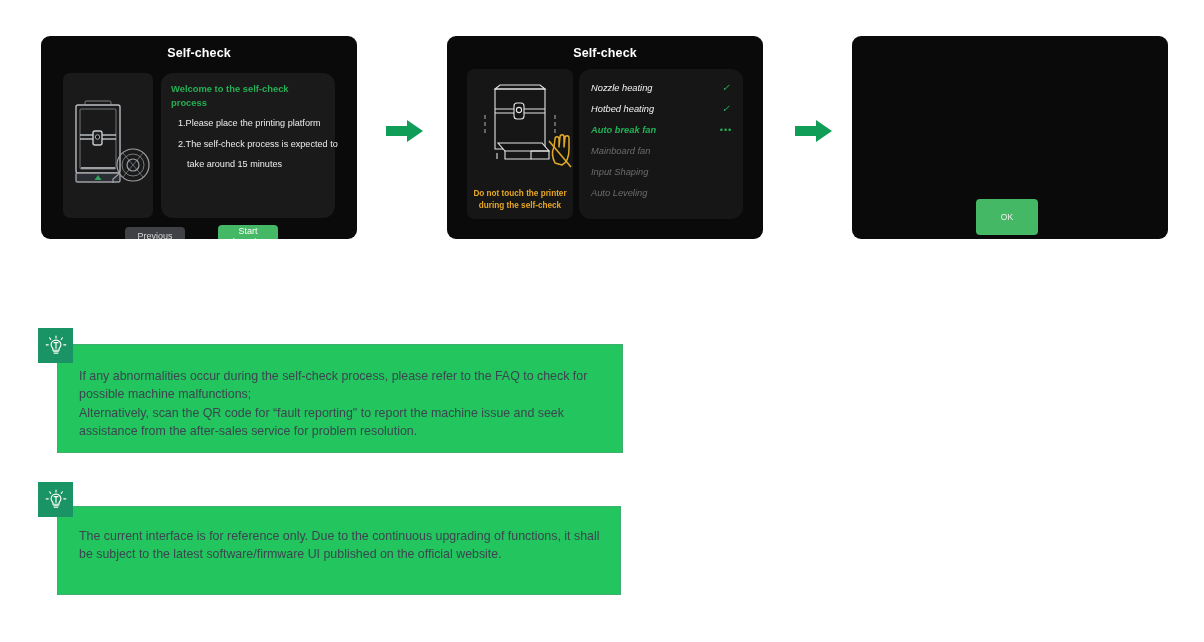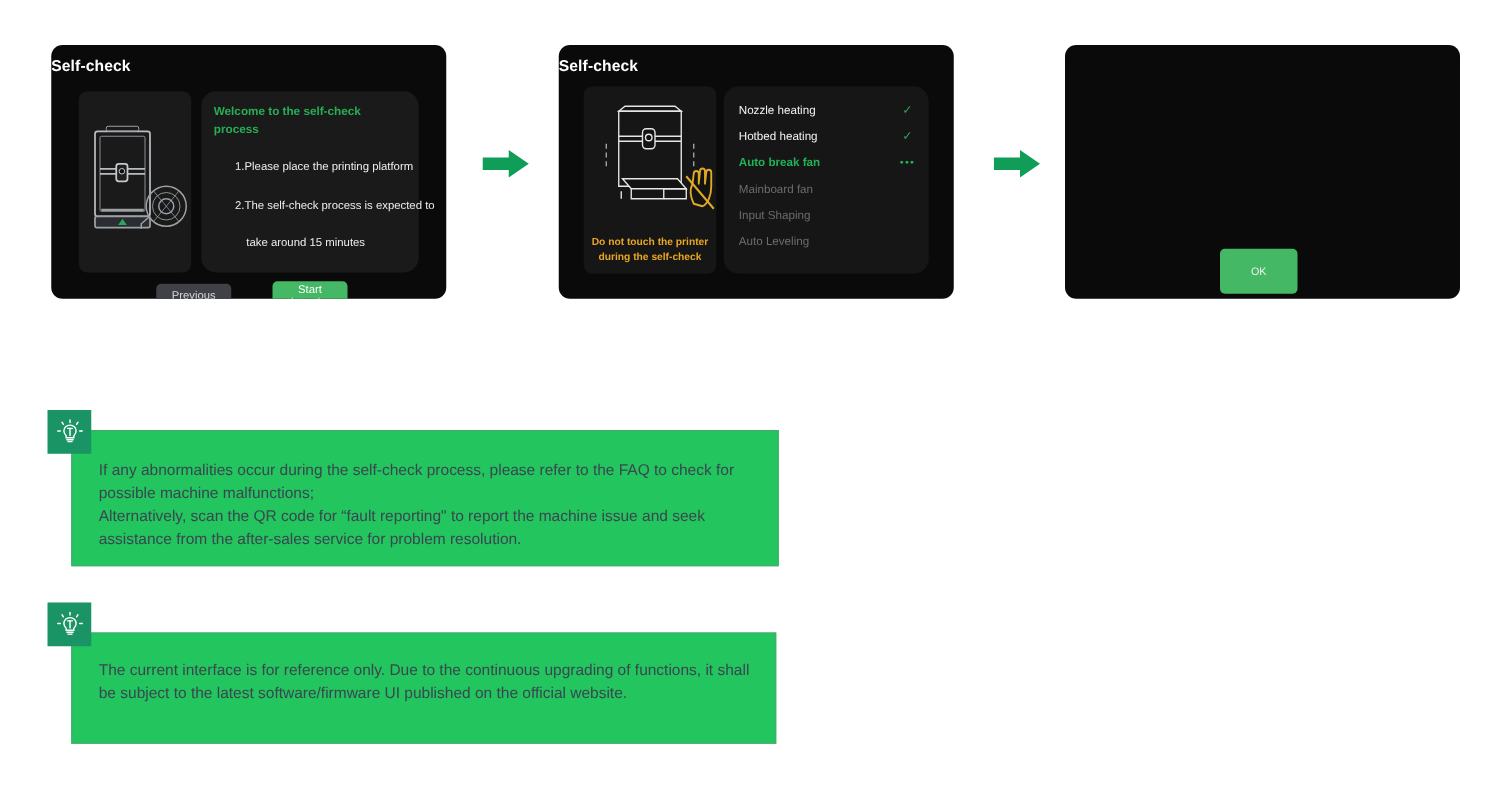--- a/index.html
+++ b/index.html
@@ -36,21 +36,21 @@
   }
   .screen.s1 { left: 41px; }
   .screen.s2 { left: 447px; }
   .screen.s3 { left: 852px; }
 
   .screen-title {
     position: absolute;
     top: 10px;
     left: 0;
     width: 100%;
-    text-align: left;
+    text-align: center;
     color: #ffffff;
     font-size: 12.5px;
     font-weight: bold;
     letter-spacing: 0.1px;
   }
 
   
   .card {
     position: absolute;
     background: #1a1a1a;
@@ -82,21 +82,21 @@
     color: #27ae55;
     font-size: 9.4px;
     font-weight: bold;
     line-height: 14px;
     margin: 0 0 1px 0;
   }
   .welcome-line {
     color: #ededed;
     font-size: 9.1px;
     line-height: 13.5px;
-    margin: 17px;
+    margin: 7px;
     white-space: nowrap;
   }
   .welcome-line.indent { padding-left: 9px; }
 
   
   .btn-row {
     position: absolute;
     left: 0;
     top: 191px;
     width: 100%;
@@ -138,21 +138,21 @@
     left: 124px;
     top: 163px;
     width: 62px;
     height: 36px;
     background: #44b864;
     color: #f0f0f0;
     font-size: 8.6px;
   }
 
   
-  .check-list { margin: 0; padding: 0; list-style: none; }
+  .check-list { margin: 0; padding: 0; list-style: none; font-style: italic; }
   .check-item {
     display: flex;
     align-items: center;
     justify-content: space-between;
     height: 21px;
     font-size: 9.3px;
     color: #f2f2f2;
   }
   .check-item .mark { font-size: 10px; color: #2fa35a; width: 14px; text-align: center; }
   .check-item.active .label { color: #21b256; font-weight: bold; }

